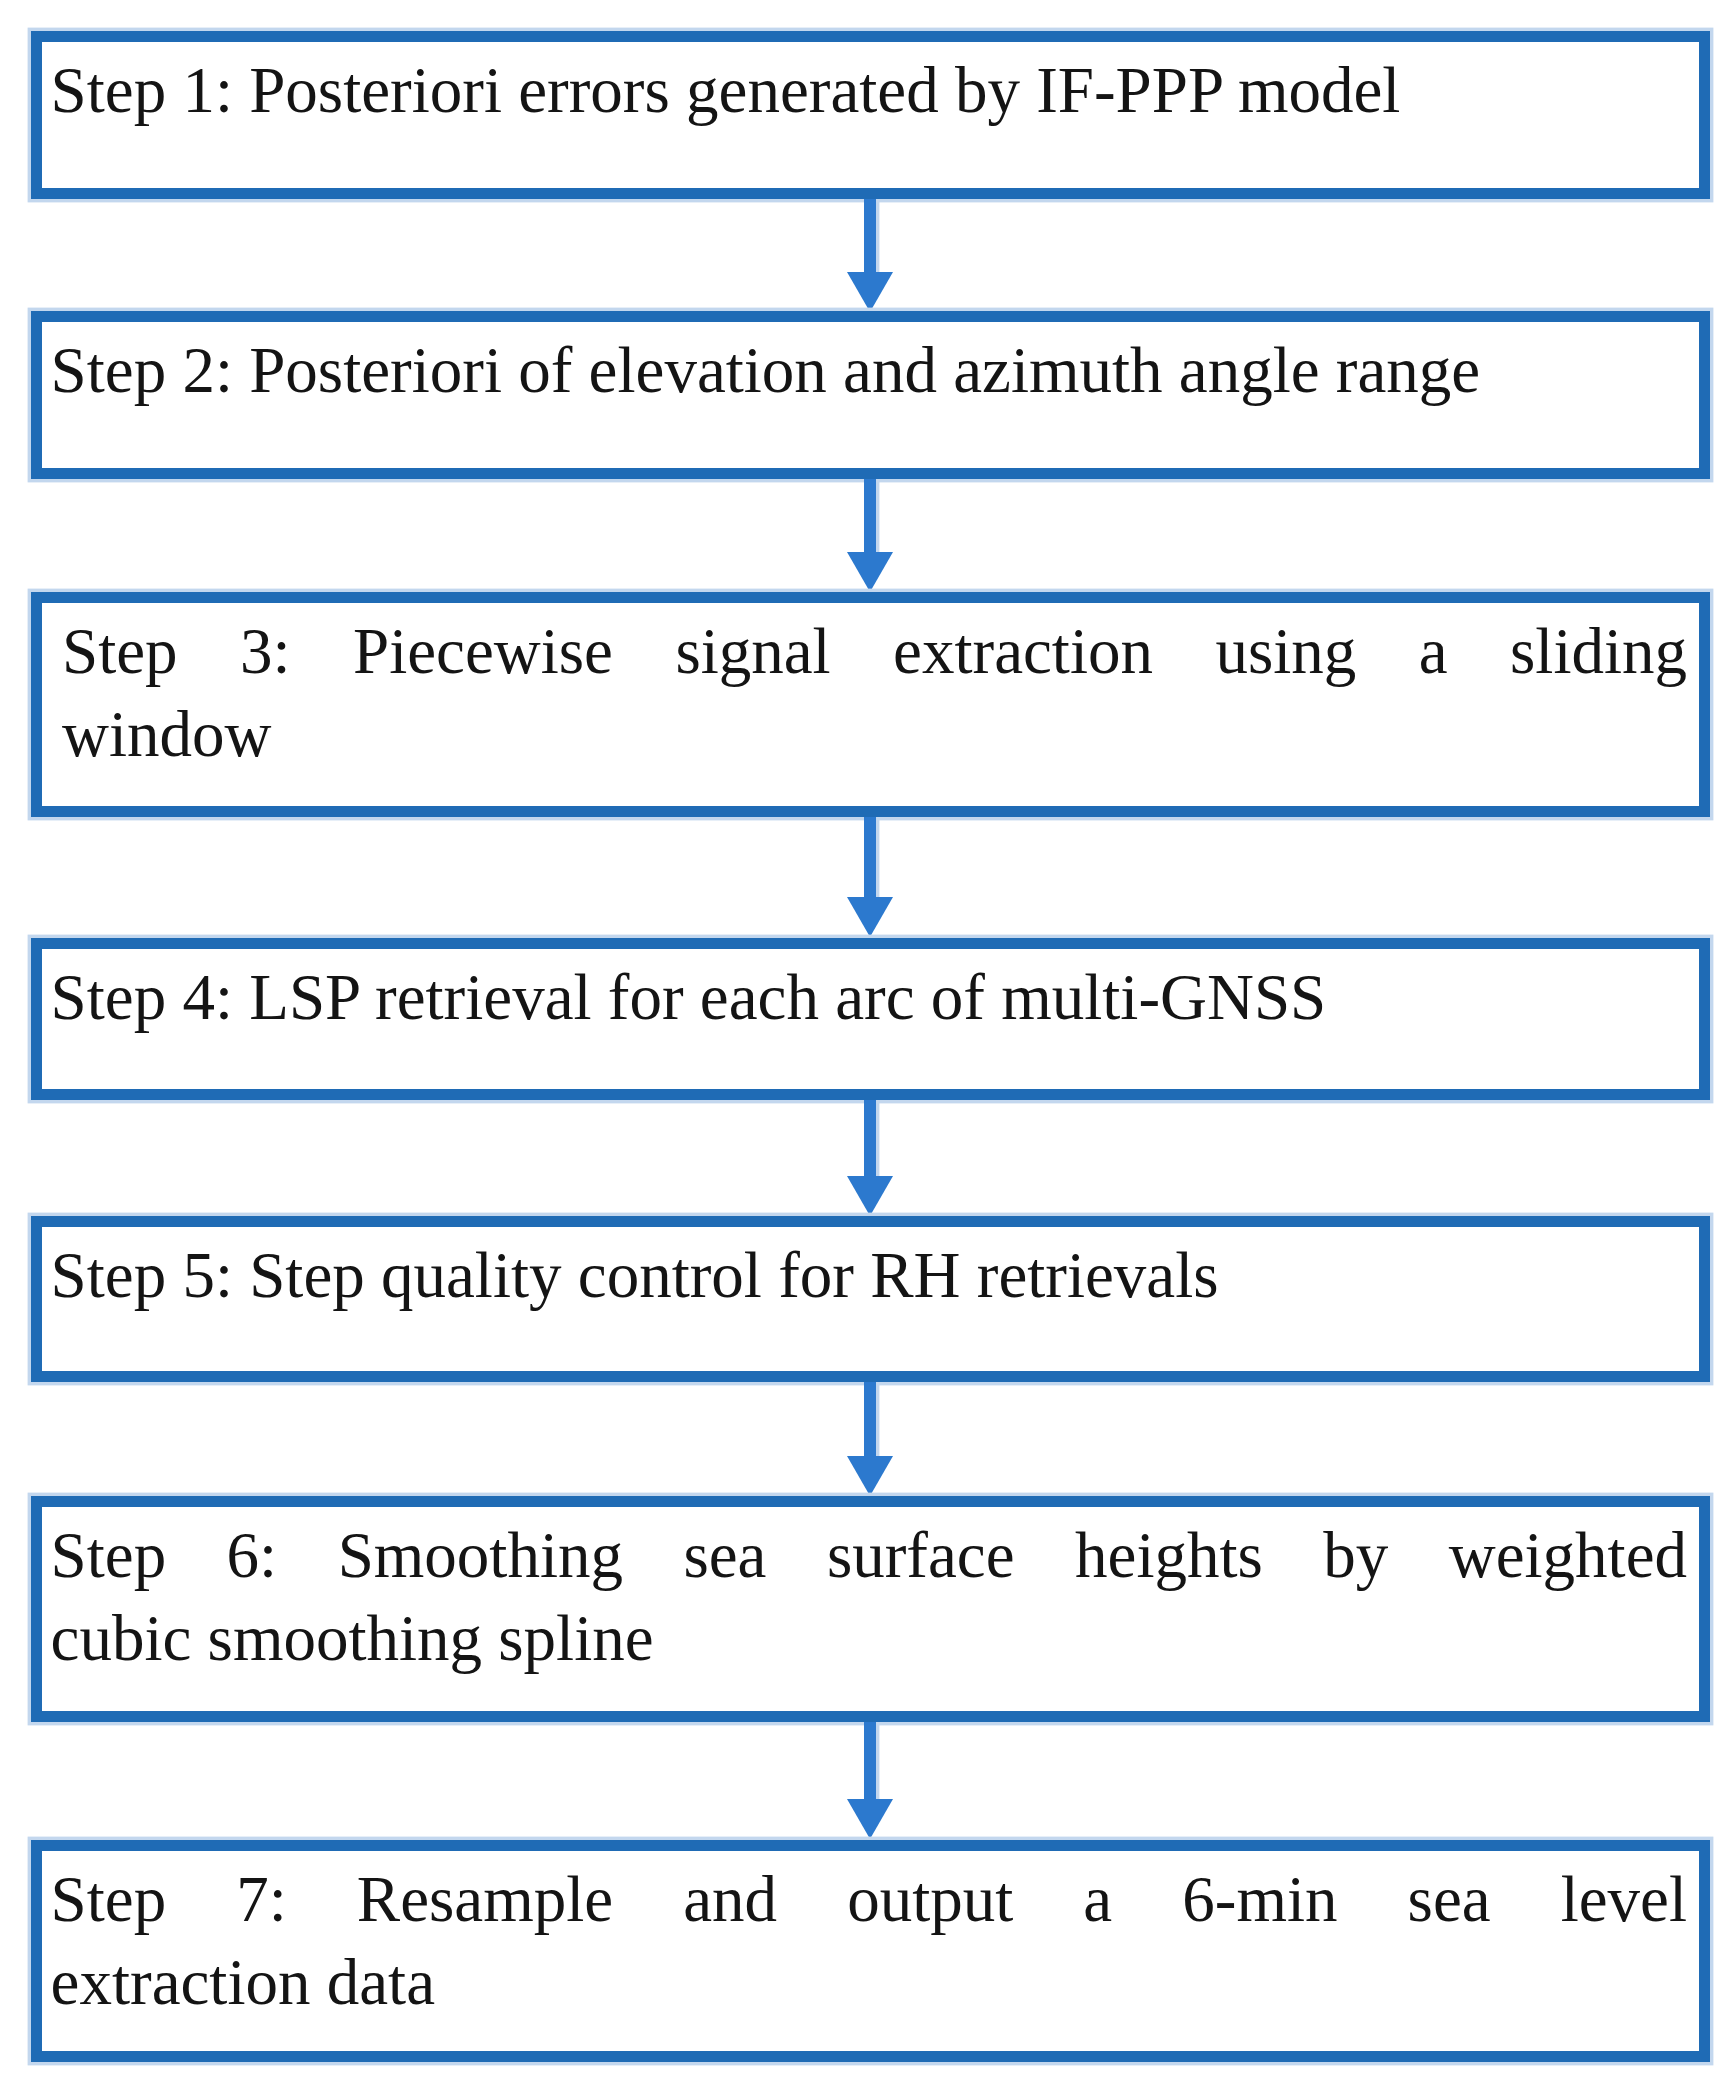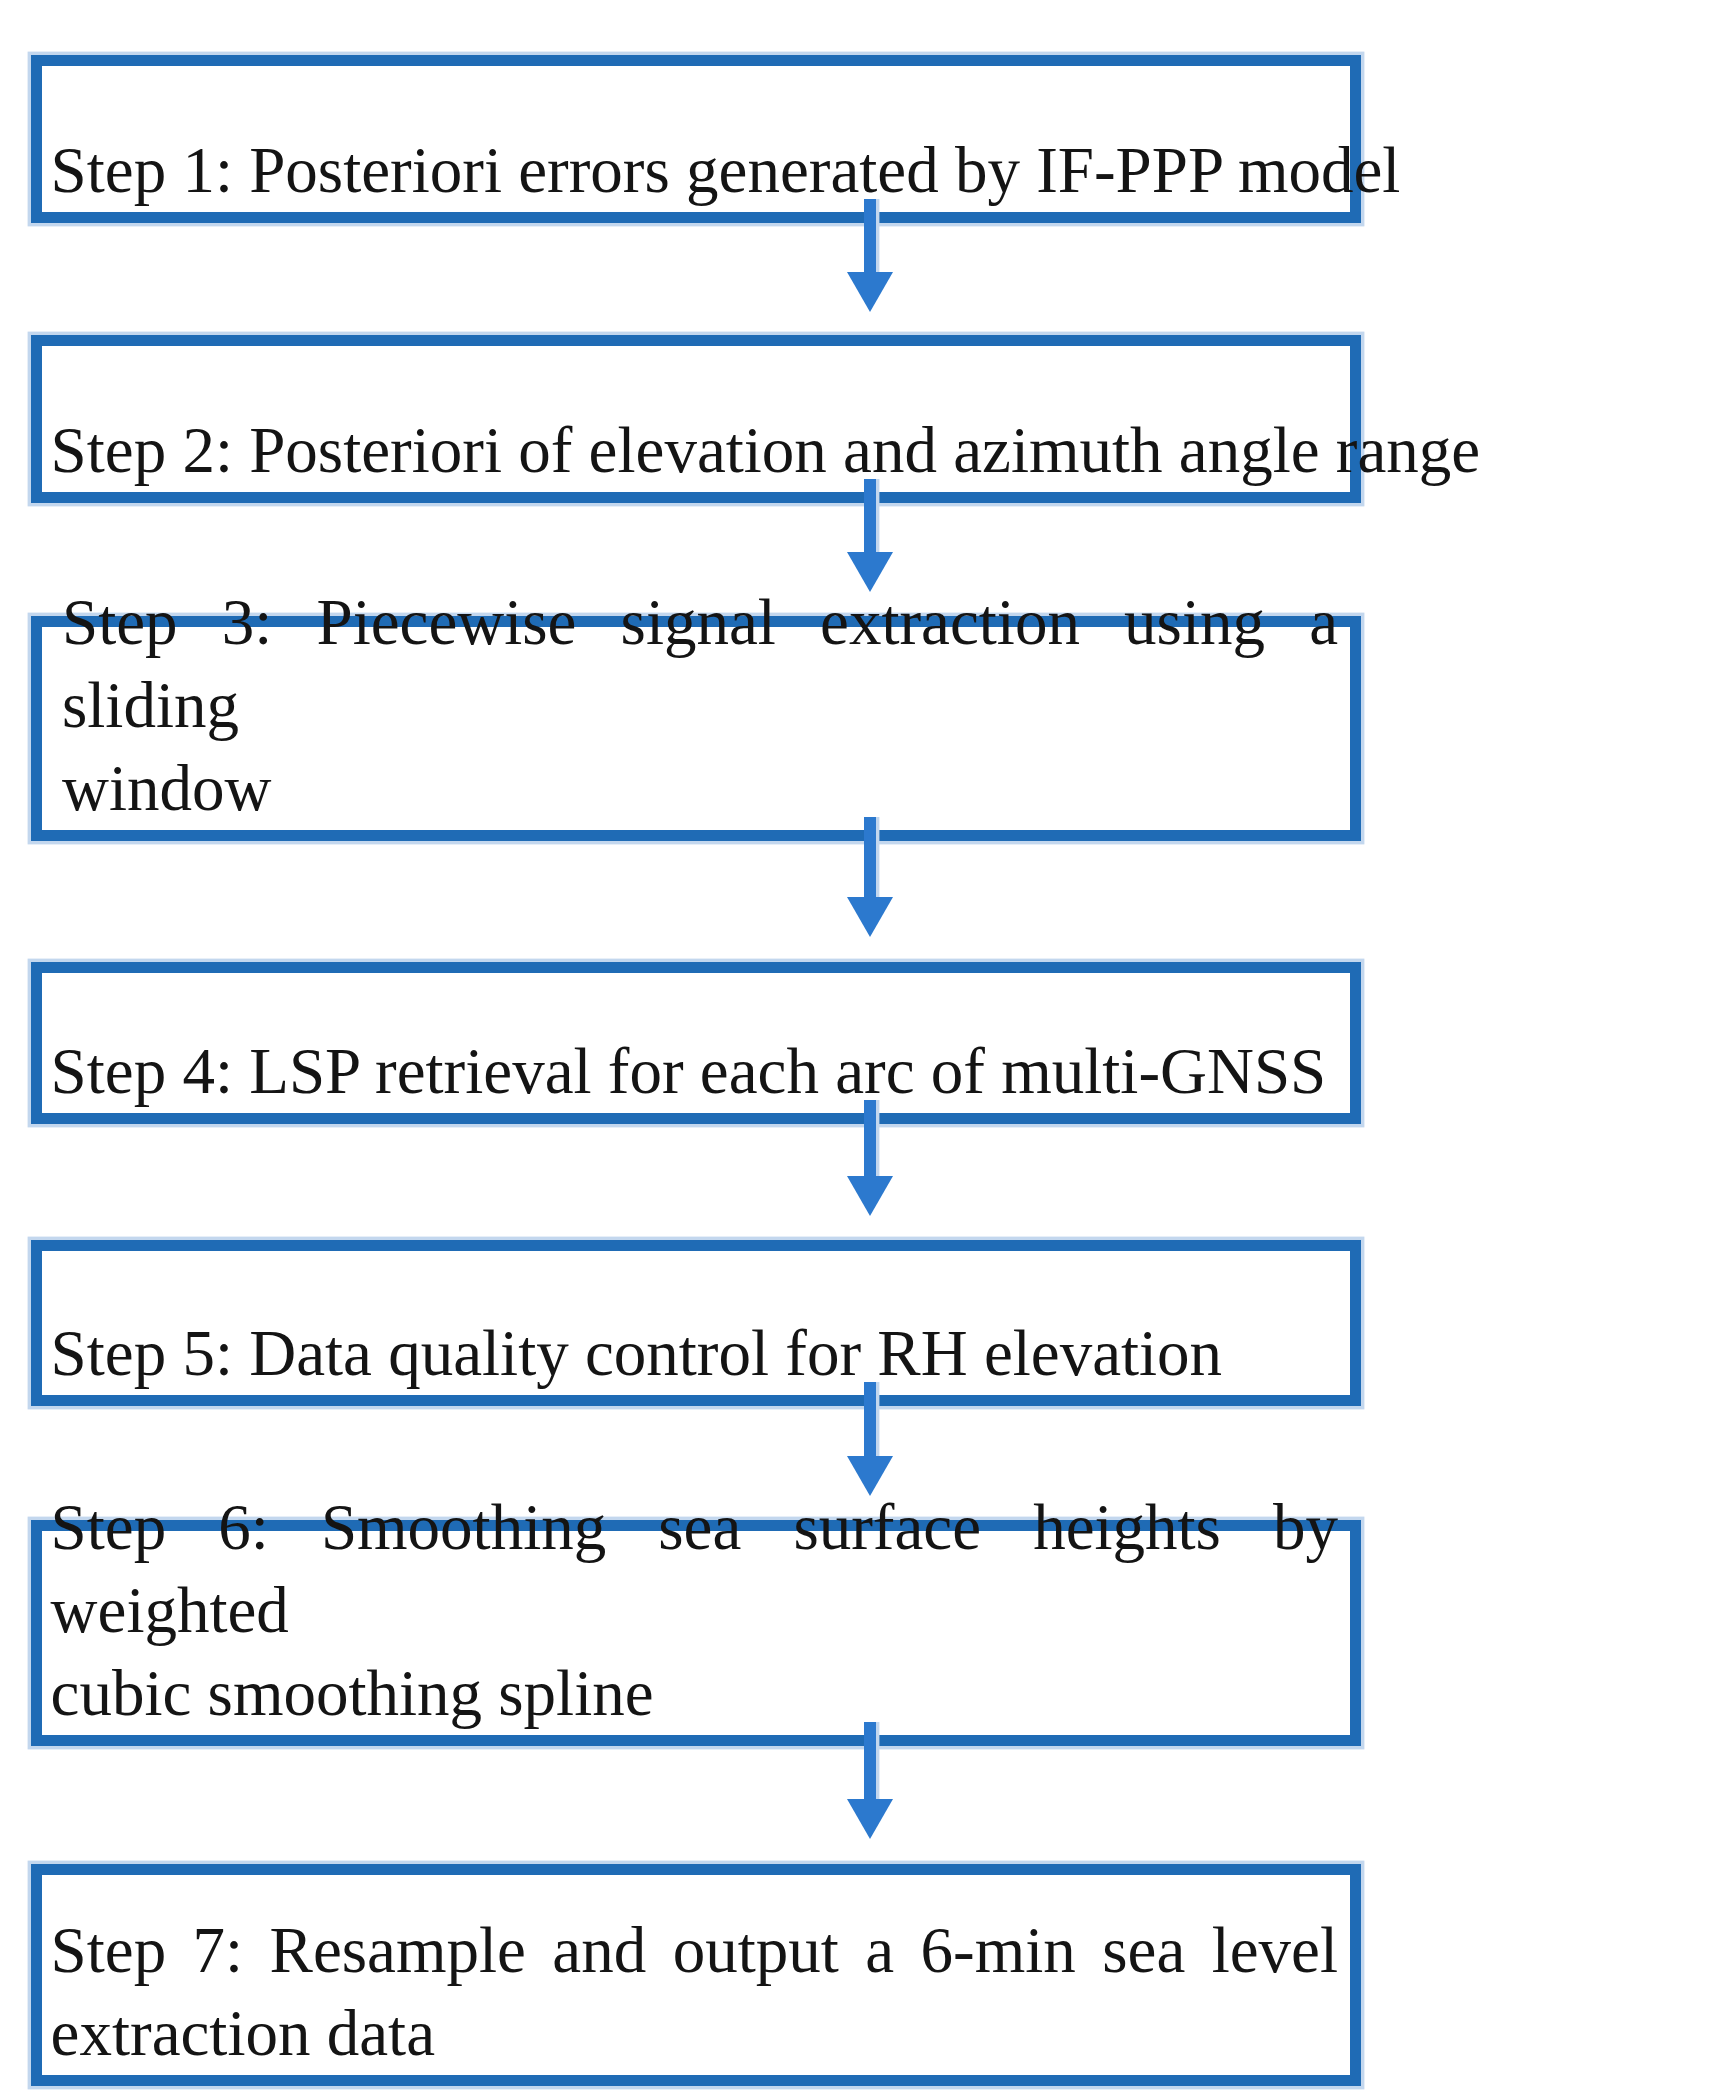--- a/index.html
+++ b/index.html
@@ -19,30 +19,29 @@
     position: relative;
     width: 1735px;
     height: 2099px;
     background: var(--page-bg);
     font-family: "Liberation Serif", "DejaVu Serif", serif;
     overflow: hidden;
   }
   .box {
     position: absolute;
     left: 31px;
-    width: 1330px;
+    width: 1679px;
     box-sizing: border-box;
     border: 11.2px solid var(--box-border);
     background: var(--box-bg);
     box-shadow: 0 0 0 3.4px var(--halo);
     display: flex;
     flex-direction: column;
-    justify-content: flex-end;
+    justify-content: flex-start;
     padding: 6.9px 12px 0 8.6px;
-    margin-top: 24px;
   }
   .box .line {
     display: block;
     font-size: 65px;
     line-height: 83px;
     color: var(--text);
     white-space: nowrap;
   }
   .box .line.wrapline { white-space: normal; }
   .box .line.stretch {
@@ -126,21 +125,21 @@
   <div class="box box4">
     <span class="line">Step 4: LSP retrieval for each arc of multi-GNSS</span>
   </div>
 
   <div class="arrow arrow4">
     <div class="shaft"></div>
     <div class="head"></div>
   </div>
 
   <div class="box box5">
-    <span class="line">Step 5: Data quality control for RH elevation</span>
+    <span class="line">Step 5: Step quality control for RH retrievals</span>
   </div>
 
   <div class="arrow arrow5">
     <div class="shaft"></div>
     <div class="head"></div>
   </div>
 
   <div class="box box6">
     <span class="line stretch">Step 6: Smoothing sea surface heights by weighted</span>
     <span class="line wrapline">cubic smoothing spline</span>

